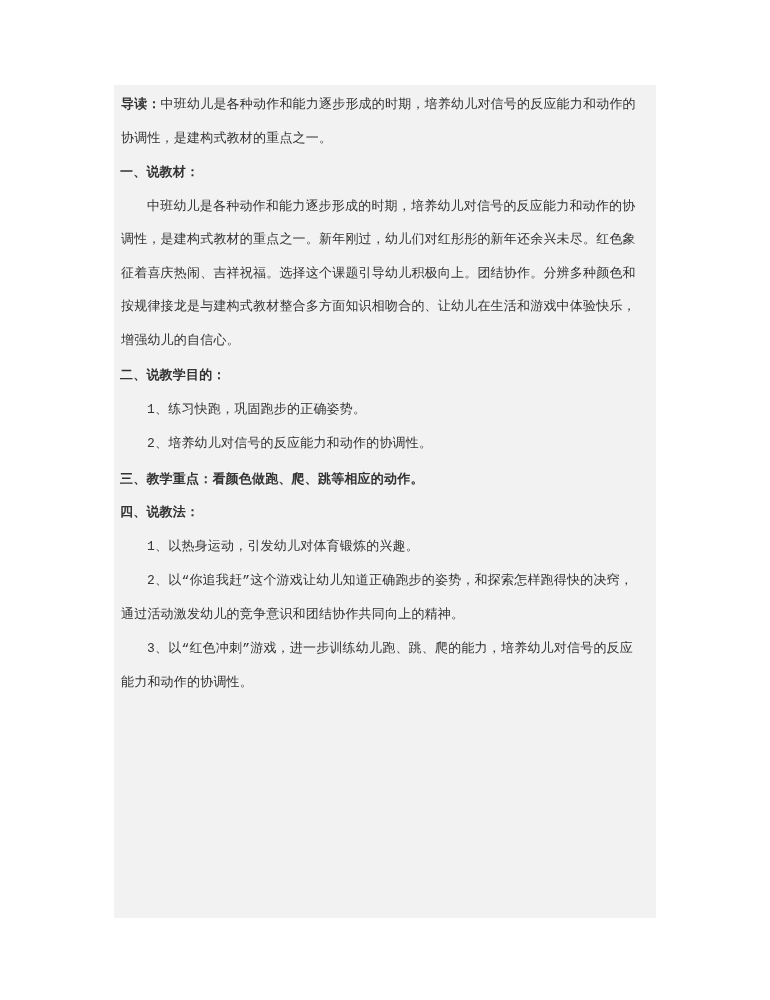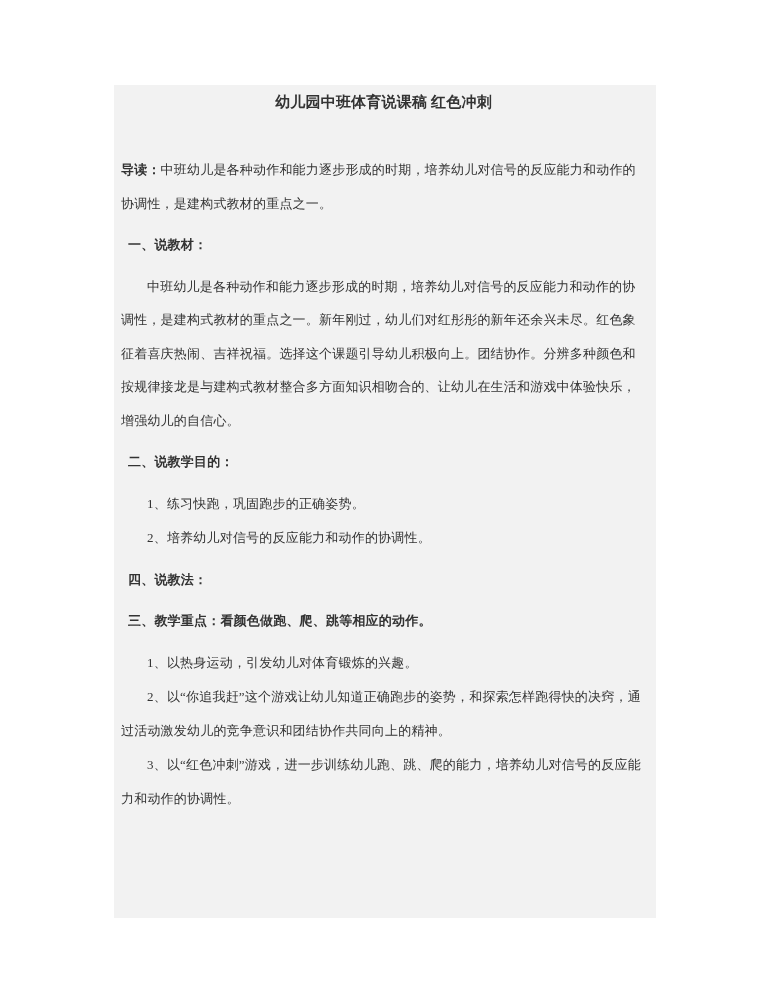--- a/index.html
+++ b/index.html
@@ -26,57 +26,57 @@
   .doc-title {
     font-size: 15px;
     font-weight: bold;
     text-align: center;
     margin: 0 0 33.5px 0;
     line-height: 33.5px;
   }
   .doc-heading {
     font-size: 13px;
     font-weight: bold;
-    margin: 8px;
+    margin: 0;
     line-height: 33.5px;
   }
   .doc-para {
     margin: 1px;
     line-height: 33.5px;
   }
   .doc-para.indent {
     text-indent: 2em;
+    font-family: Liberation Mono, monospace;
   }
   .intro-label {
     font-weight: bold;
   }
 </style>
 </head>
 <body>
 
 <div class="doc-page">
 
-  <h1 class="doc-title">幼儿园中班体育说课稿 红色冲刺</h1>
 
   <p class="doc-para"><span class="intro-label">导读：</span><span>中班幼儿是各种动作和能力逐步形成的时期，培养幼儿对信号的反应能力和动作的协调性，是建构式教材的重点之一。</span></p>
 
   <h2 class="doc-heading">一、说教材：</h2>
 
   <p class="doc-para indent">中班幼儿是各种动作和能力逐步形成的时期，培养幼儿对信号的反应能力和动作的协调性，是建构式教材的重点之一。新年刚过，幼儿们对红彤彤的新年还余兴未尽。红色象征着喜庆热闹、吉祥祝福。选择这个课题引导幼儿积极向上。团结协作。分辨多种颜色和按规律接龙是与建构式教材整合多方面知识相吻合的、让幼儿在生活和游戏中体验快乐，增强幼儿的自信心。</p>
 
   <h2 class="doc-heading">二、说教学目的：</h2>
 
   <p class="doc-para indent">1、练习快跑，巩固跑步的正确姿势。</p>
 
   <p class="doc-para indent">2、培养幼儿对信号的反应能力和动作的协调性。</p>
 
 
+  <h2 class="doc-heading">三、教学重点：看颜色做跑、爬、跳等相应的动作。</h2>
+
   <h2 class="doc-heading">四、说教法：</h2>
-
-  <h2 class="doc-heading">三、教学重点：看颜色做跑、爬、跳等相应的动作。</h2>
 
 
 
   <p class="doc-para indent">1、以热身运动，引发幼儿对体育锻炼的兴趣。</p>
 
   <p class="doc-para indent">2、以“你追我赶”这个游戏让幼儿知道正确跑步的姿势，和探索怎样跑得快的决窍，通过活动激发幼儿的竞争意识和团结协作共同向上的精神。</p>
 
   <p class="doc-para indent">3、以“红色冲刺”游戏，进一步训练幼儿跑、跳、爬的能力，培养幼儿对信号的反应能力和动作的协调性。</p>
 
 </div>

